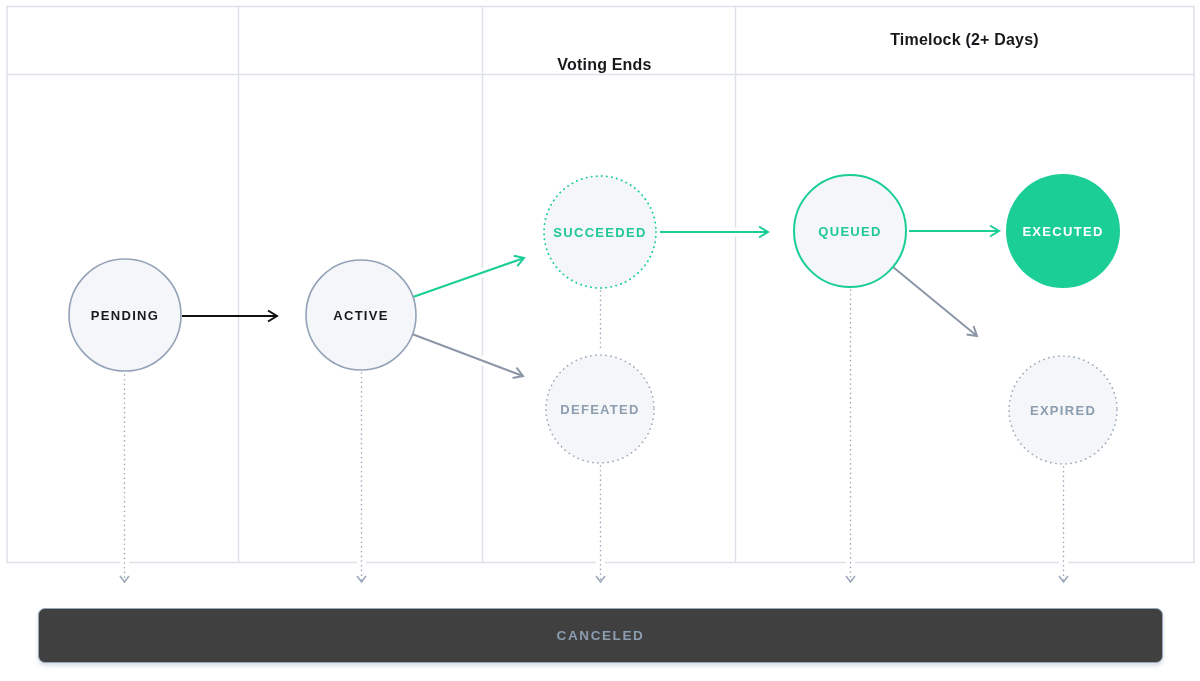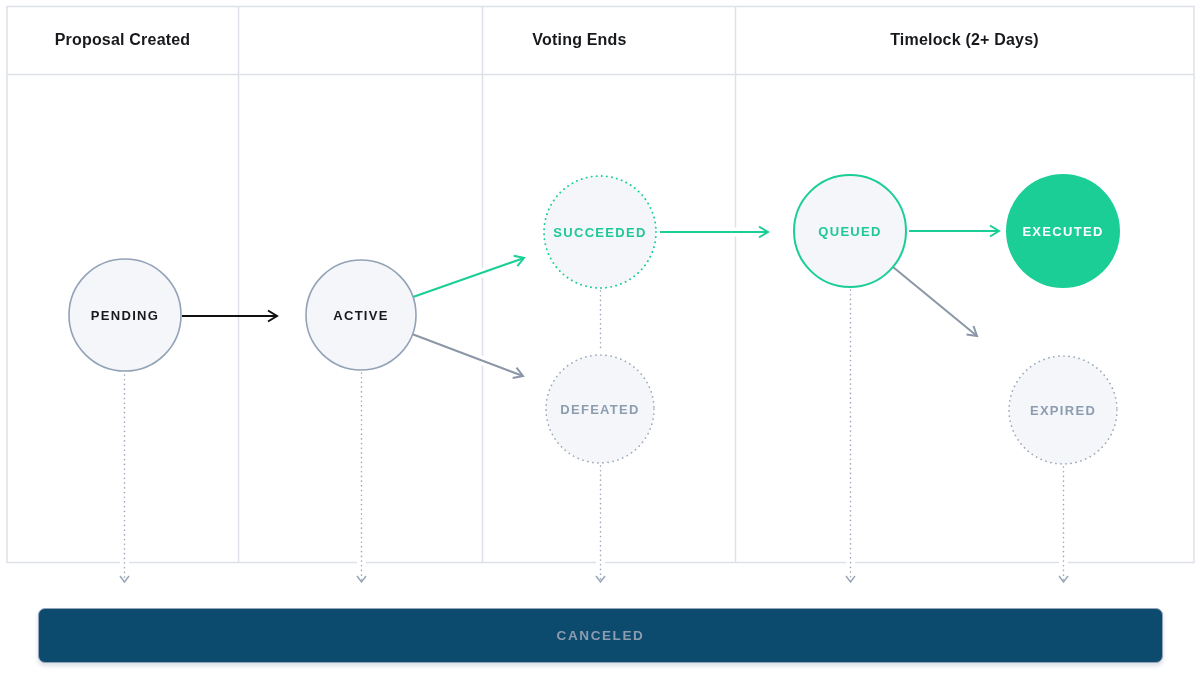--- a/index.html
+++ b/index.html
@@ -16,21 +16,21 @@
     display:flex;align-items:center;justify-content:center;
     font-size:16px;font-weight:bold;color:#17191c;
     letter-spacing:.2px;
   }
   .node-label{
     font-size:13px;font-weight:bold;letter-spacing:1.3px;
   }
   .canceled-bar{
     position:absolute;left:38px;top:608px;width:1125px;height:55px;
     box-sizing:border-box;
-    background:#0c4a6e;
+    background:#404040;
     border:1.5px solid #97a5ba;
     border-radius:7px;
     box-shadow:0 3px 4px rgba(120,140,165,.28);
     display:flex;align-items:center;justify-content:center;
     font-size:13.5px;font-weight:bold;letter-spacing:1.6px;color:#8d9db0;
   }
 </style>
 </head>
 <body>
 
@@ -104,24 +104,21 @@
       <text class="node-label" x="850" y="236" text-anchor="middle" fill="#1fc898">QUEUED</text>
 
       <circle cx="1063" cy="231" r="57" fill="#1ace96"></circle>
       <text class="node-label" x="1063" y="236" text-anchor="middle" fill="#ffffff">EXECUTED</text>
 
       <circle cx="1063" cy="410" r="54" fill="#f4f6f9" stroke="#9aa7b8" stroke-width="1.7" stroke-linecap="round" stroke-dasharray="0.1 5"></circle>
       <text class="node-label" x="1063" y="415" text-anchor="middle" fill="#8d9db0">EXPIRED</text>
     </g>
   </svg>
 
-  <div class="phase-cell" style="left:7px;width:231px;">
-    <span>Proposal Created</span>
-  </div>
-  <div class="phase-cell" style="left:453px;width:253px;">
+  <div class="phase-cell" style="left:478px;width:253px;align-items:flex-end;">
     <span>Voting Ends</span>
   </div>
   <div class="phase-cell" style="left:735px;width:459px;">
     <span>Timelock (2+ Days)</span>
   </div>
 
   <div class="canceled-bar">
     <span>CANCELED</span>
   </div>
 

